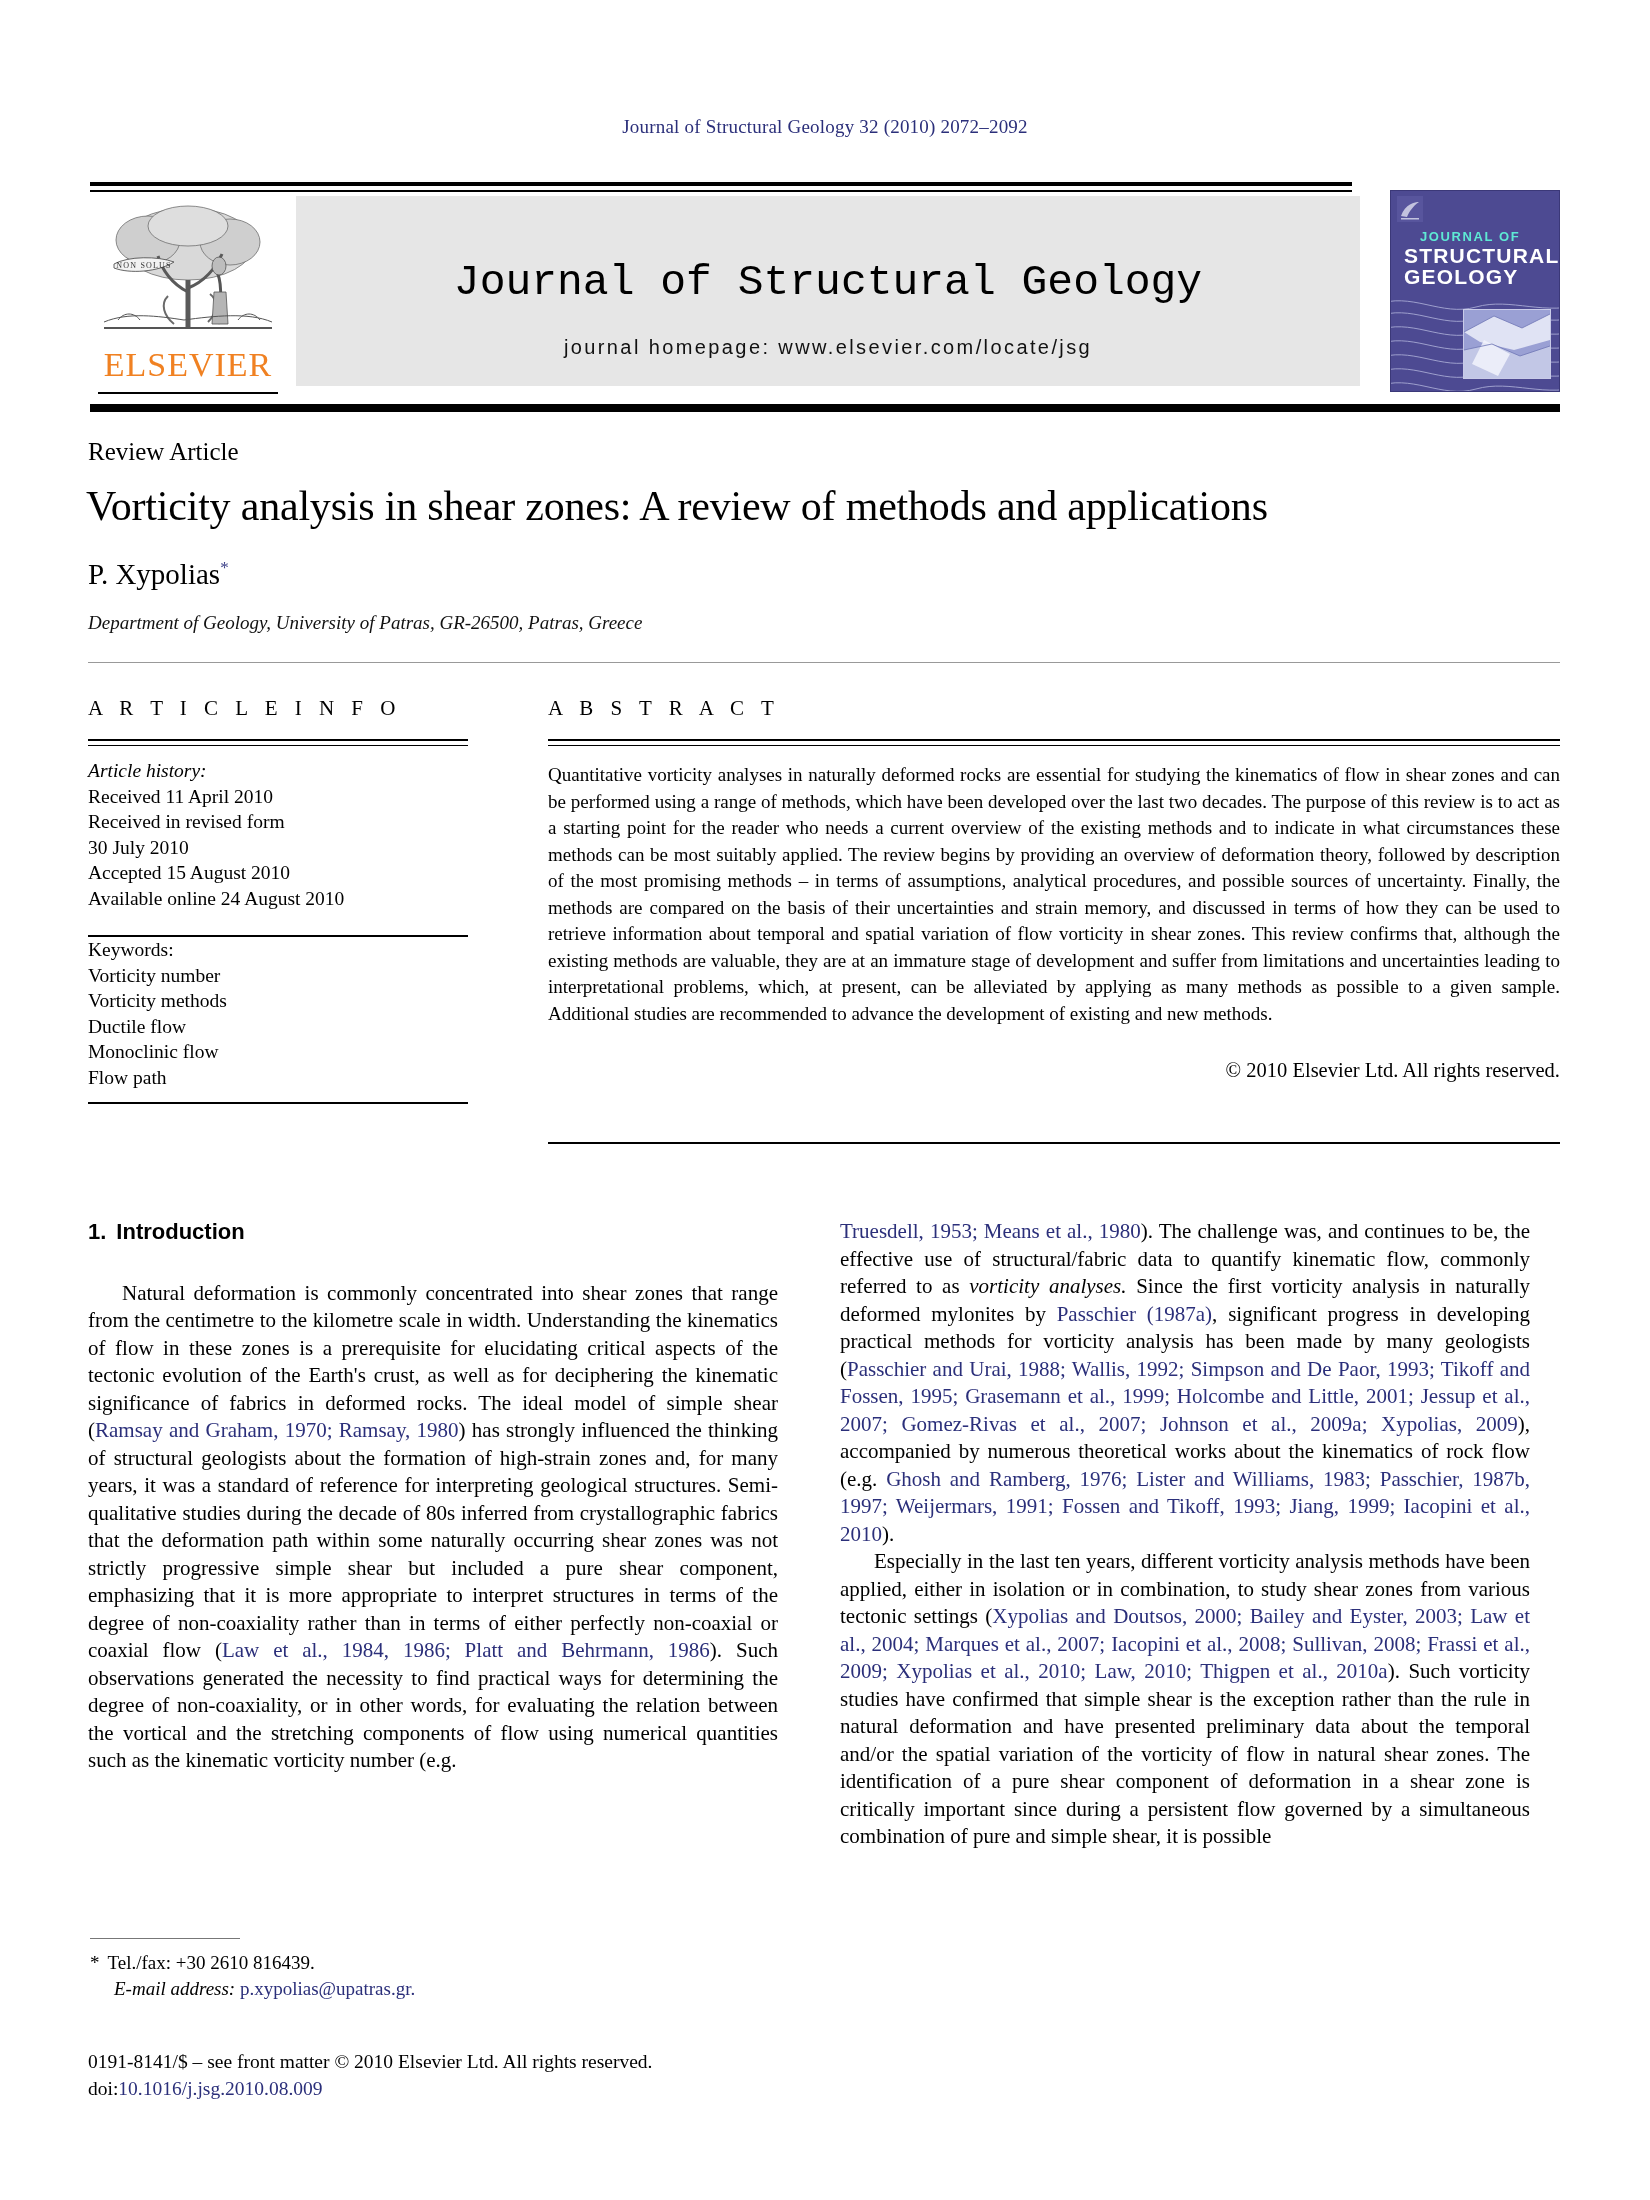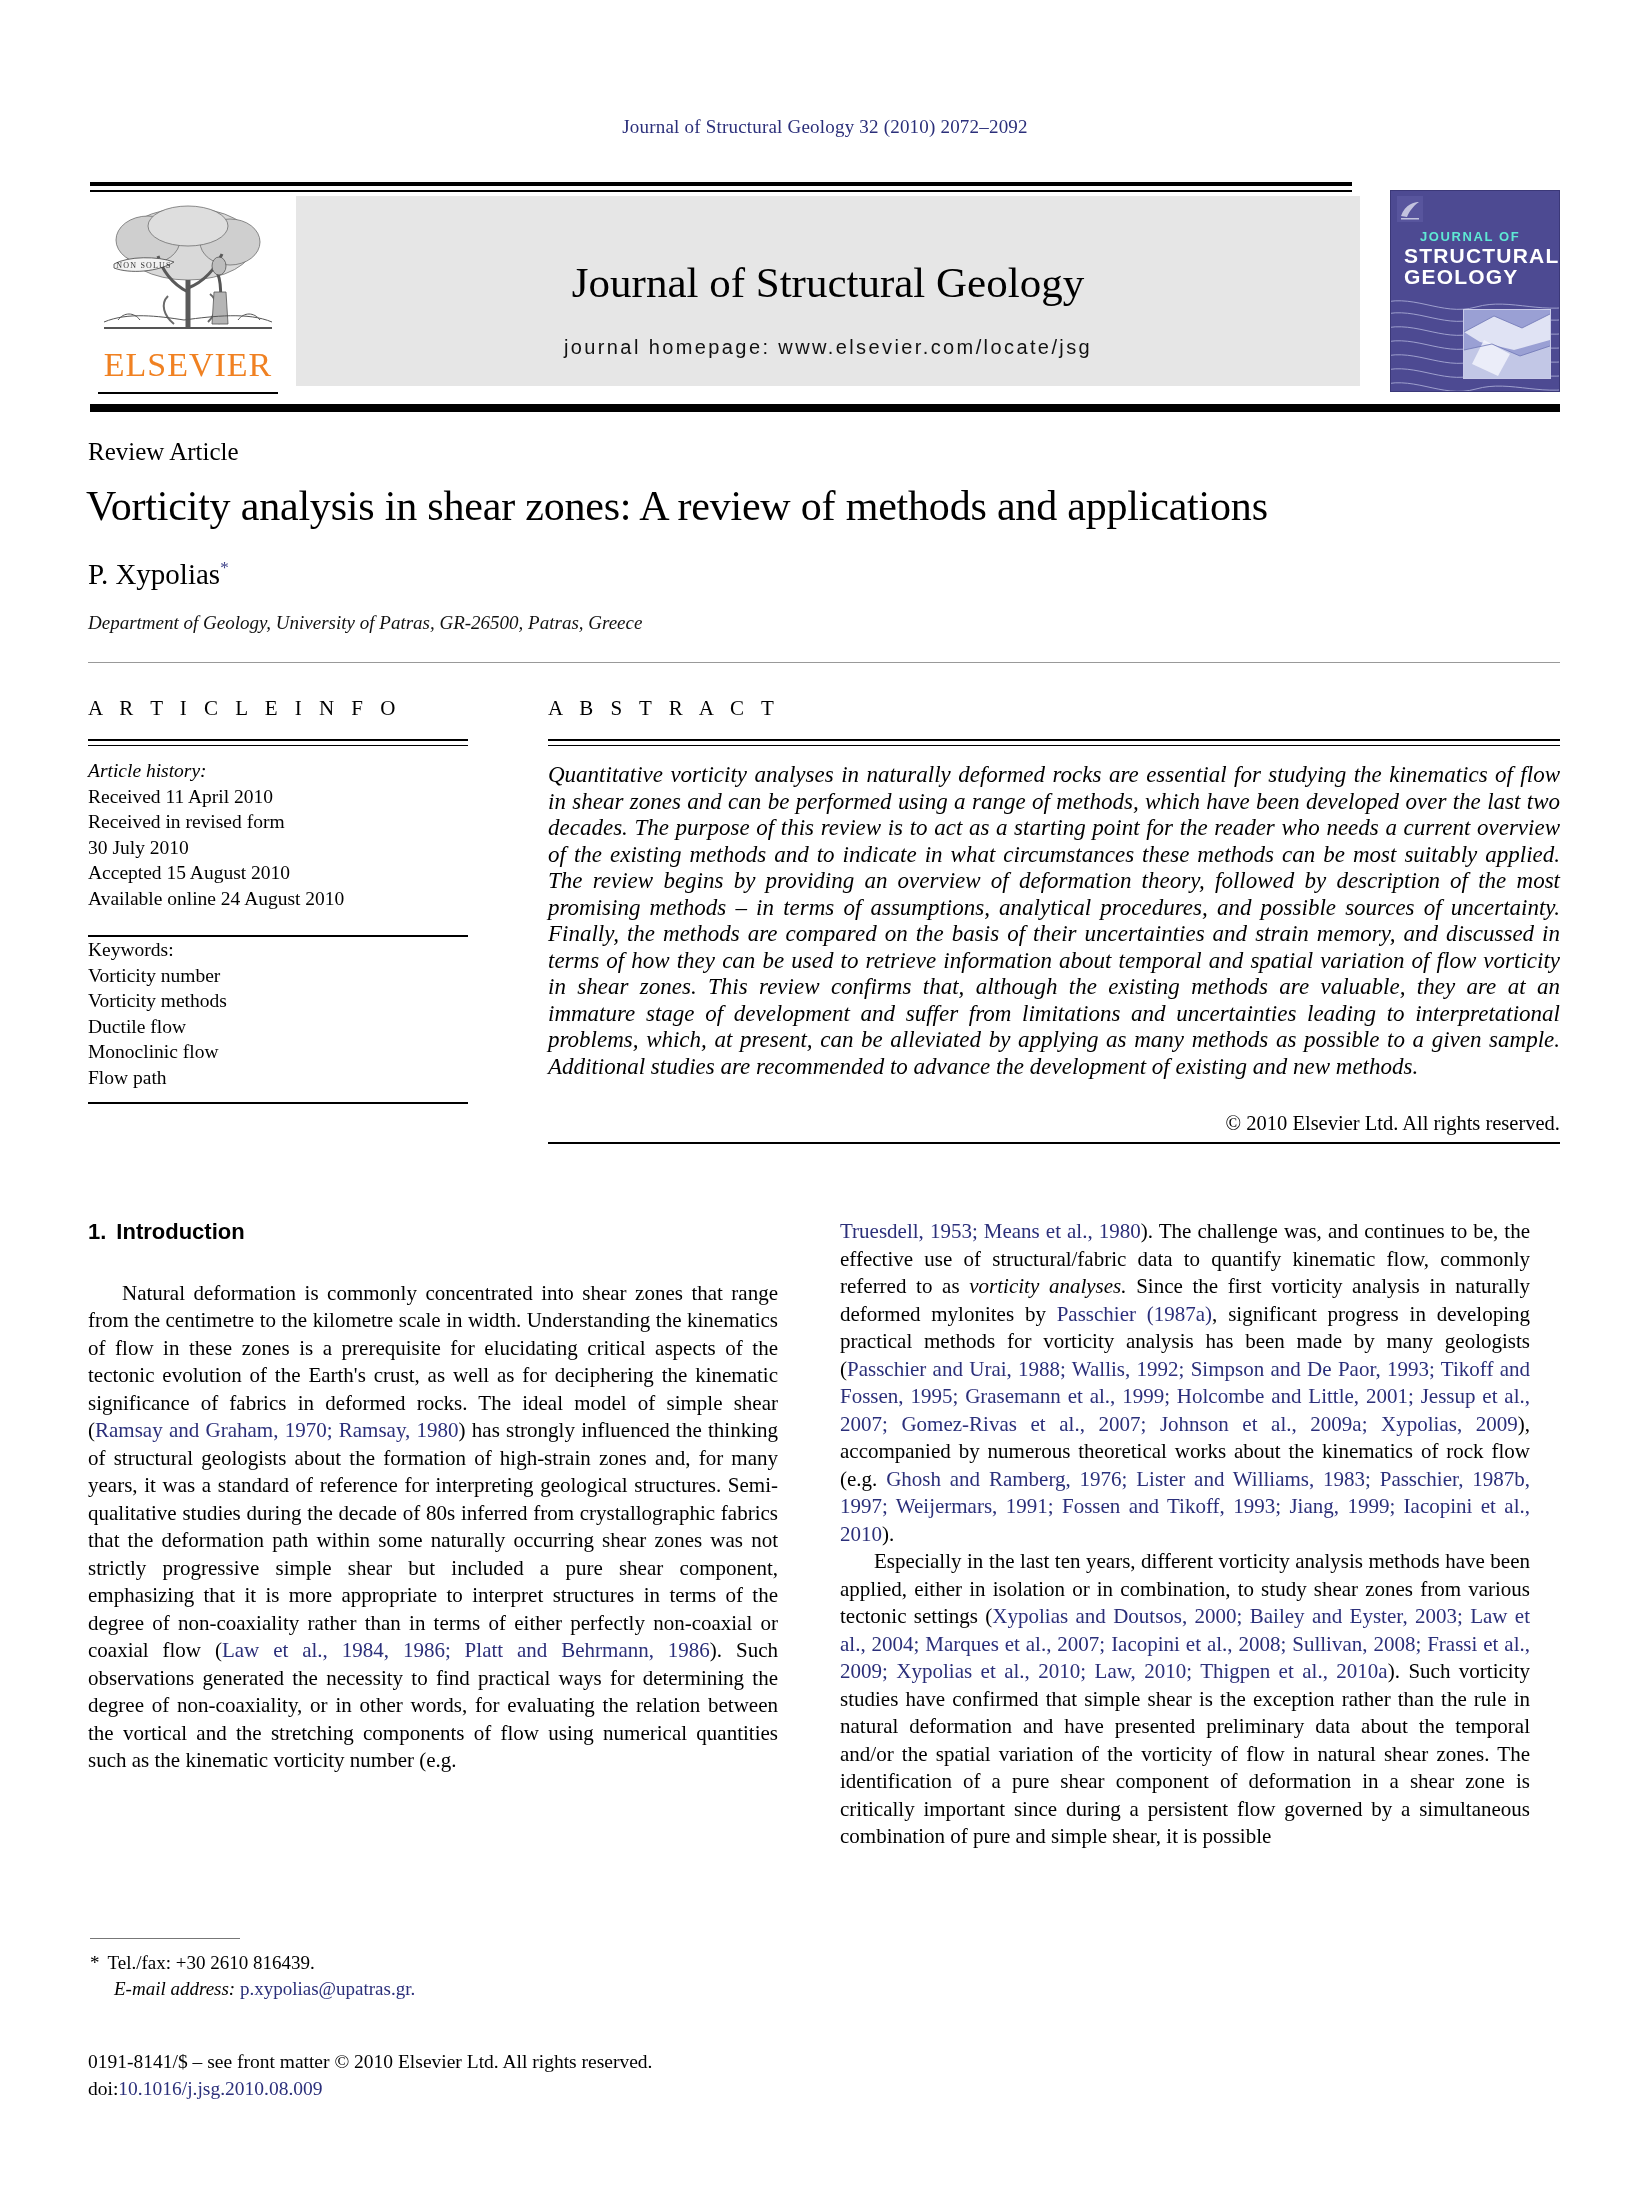--- a/index.html
+++ b/index.html
@@ -95,21 +95,21 @@
     color: #000;
   }
   .mast-contents .sd {
     color: #2b3f9e;
   }
   .mast-title {
     position: absolute;
     left: 0; top: 62px;
     width: 100%;
     text-align: center;
-    font-family: Liberation Serif, serif;
+    font-family: Liberation Mono, monospace;
     font-size: 43px;
     color: #000;
   }
   .mast-home {
     position: absolute;
     left: 0; top: 140px;
     width: 100%;
     text-align: center;
     font-family: "Liberation Sans", sans-serif;
     font-size: 20px;
@@ -252,25 +252,24 @@
   .info-rule-bottom {
     position: absolute;
     left: 88px; top: 1102px;
     width: 380px;
     height: 2px;
     background: #000;
   }
 
   .abs-text {
     margin-top: 16px;
-    font-size: 23px;
+    font-size: 19px;
     line-height: 26.5px;
     text-align: justify;
     color: #000;
-    font-style: italic;
   }
   .abs-copy {
     margin-top: 32px;
     font-size: 20.5px;
     text-align: right;
   }
   .abs-rule-bottom {
     position: absolute;
     left: 548px; top: 1142px;
     width: 1012px;

